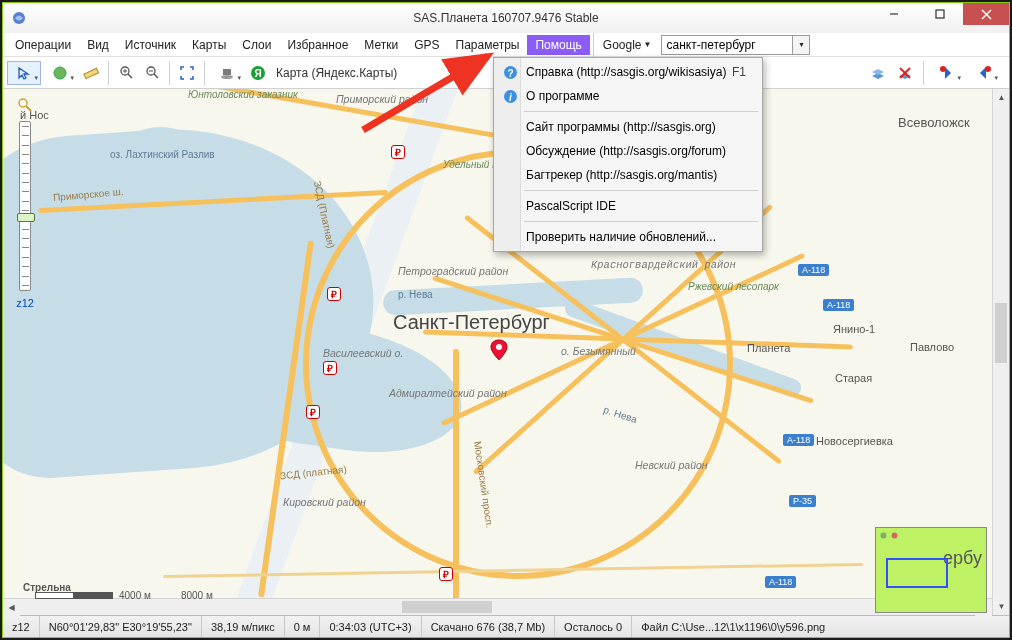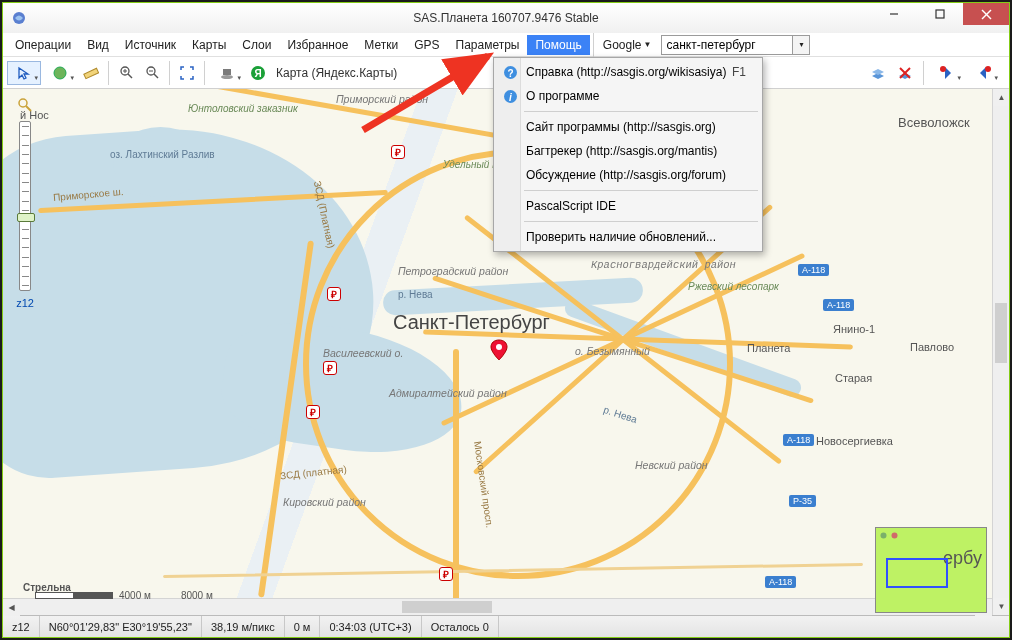--- a/index.html
+++ b/index.html
@@ -6,21 +6,21 @@
 body { background: #1a1a1a; display: flex; align-items: center; justify-content: center; height: 640px; }
 .window { width: 1008px; height: 636px; background: #fff; border: 1px solid #84cc16; position: relative; overflow: hidden; }
 .titlebar { height: 30px; background: linear-gradient(#fff, #f0f0f0); display: flex; align-items: center; padding-left: 8px; position: relative; }
 .titlebar .appicon { width: 16px; height: 16px; margin-right: 6px; }
 .titlebar .title { font-size: 12px; color: #333; position: absolute; left: 50%; transform: translateX(-50%); }
 .winbtns { position: absolute; right: 0; top: 0; display: flex; }
 .winbtn { width: 46px; height: 22px; display: flex; align-items: center; justify-content: center; font-size: 12px; color: #333; }
 .winbtn.close { background: #c75050; color: #fff; width: 46px; }
 .menubar { height: 24px; background: #fff; border-bottom: 1px solid #e0e0e0; display: flex; align-items: center; padding-left: 4px; font-size: 12px; gap: 0; color: #222; }
 .menubar .mitem { padding: 3px 8px; cursor: default; }
-.menubar .mitem.active { background: #3b82f6; color: #fff; }
+.menubar .mitem.active { background: #8b5cf6; color: #fff; }
 .menubar .searchprov { padding: 3px 6px; display: flex; align-items: center; gap: 2px; }
 .menubar .searchbox { margin-left: 4px; width: 132px; height: 20px; border: 1px solid #9b9b9b; font-size: 12px; padding: 0 4px; background: #fff; }
 .menubar .searchdrop { width: 17px; height: 20px; border: 1px solid #9b9b9b; border-left: none; background: #f4f4f4; display: flex; align-items: center; justify-content: center; font-size: 8px; }
 .toolbar { height: 32px; background: #fff; border-bottom: 1px solid #d0d0d0; display: flex; align-items: center; padding-left: 4px; gap: 2px; position: relative; }
 .tbtn { width: 24px; height: 24px; border: 1px solid transparent; display: flex; align-items: center; justify-content: center; font-size: 13px; }
 .tbtn.sel { border: 1px solid #9ab8e0; background: #e5f1ff; }
 .tbtn.drop { width: 34px; position: relative; }
 .tbtn .dd { position: absolute; right: 2px; bottom: 2px; font-size: 7px; color: #555; }
 .tsep { width: 1px; height: 24px; background: #d0d0d0; margin: 0 3px; }
 .maplabel { font-size: 12px; color: #333; padding-left: 4px; white-space: nowrap; }
@@ -233,35 +233,35 @@
       <div class="road-line" style="left:420px; top:248px; width:430px; transform:rotate(2deg);"></div>
       <div class="road-line" style="left:420px; top:248px; width:400px; transform:rotate(18deg);"></div>
       <div class="road-line" style="left:420px; top:248px; width:400px; transform:rotate(38deg);"></div>
       <div class="road-line" style="left:420px; top:248px; width:400px; transform:rotate(-25deg);"></div>
       <div class="road-line" style="left:420px; top:248px; width:400px; transform:rotate(-42deg);"></div>
       <div class="road-line thin" style="left:160px; top:480px; width:700px; transform:rotate(-1deg);"></div>
 
       <div class="mapcontent">
         <span class="mlabel city" style="left:390px; top:222px;">Санкт-Петербург</span>
         <span class="mlabel" style="left:8px; top:20px;padding-left:9px;">й Нос</span>
-        <span class="mlabel park" style="left:185px; top:14px;font-style:italic;">Юнтоловский заказник</span>
+        <span class="mlabel park" style="left:185px; top:0;font-style:italic;">Юнтоловский заказник</span>
         <span class="mlabel" style="left:107px; top:60px; font-size:10px; color:#5f7b95;">оз. Лахтинский Разлив</span>
         <span class="mlabel road" style="left:50px; top:100px; transform:rotate(-5deg);">Приморское ш.</span>
         <span class="mlabel dist" style="left:333px; top:4px;">Приморский район</span>
         <span class="mlabel park" style="left:440px; top:70px;">Удельный парк</span>
         <span class="mlabel park" style="left:556px; top:18px;">Муринский парк</span>
         <span class="mlabel road" style="left:287px; top:120px; transform:rotate(78deg);">ЗСД (Платная)</span>
         <span class="mlabel road" style="left:277px; top:378px; transform:rotate(-6deg);">ЗСД (платная)</span>
         <span class="mlabel dist" style="left:395px; top:176px;">Петроградский район</span>
         <span class="mlabel dist" style="left:588px; top:170px;font-family:Liberation Mono, monospace;">Красногвардейский район</span>
         <span class="mlabel park" style="left:685px; top:192px;">Ржевский лесопарк</span>
         <span class="mlabel" style="left:395px; top:200px; font-size:10px; color:#5f7b95;">р. Нева</span>
         <span class="mlabel" style="left:600px; top:320px; font-size:10px; color:#5f7b95; transform:rotate(18deg);">р. Нева</span>
         <span class="mlabel dist" style="left:320px; top:258px;">Василеевский о.</span>
-        <span class="mlabel dist" style="left:572px; top:256px;text-align:center;">о. Безымянный</span>
+        <span class="mlabel dist" style="left:558px; top:256px;text-align:center;">о. Безымянный</span>
         <span class="mlabel dist" style="left:386px; top:298px;">Адмиралтейский район</span>
         <span class="mlabel dist" style="left:632px; top:370px;">Невский район</span>
         <span class="mlabel dist" style="left:280px; top:407px;">Кировский район</span>
         <span class="mlabel road" style="left:437px; top:390px; transform:rotate(82deg);">Московский просп.</span>
         <span class="mlabel" style="left:20px; top:493px; font-size:10px;font-weight:bold;">Стрельна</span>
         <span class="mlabel" style="left:744px; top:253px; font-size:11px;">Планета</span>
         <span class="mlabel" style="left:832px; top:283px; font-size:11px;">Старая</span>
         <span class="mlabel" style="left:830px; top:234px; font-size:11px;">Янино-1</span>
         <span class="mlabel" style="left:907px; top:252px; font-size:11px;">Павлово</span>
         <span class="mlabel" style="left:813px; top:346px; font-size:11px;">Новосергиевка</span>
@@ -354,21 +354,23 @@
       </div>
     <div class="sbtn">▶</div>
   </div>
 
   <div class="statusbar">
     <div class="cell">z12</div>
     <div class="cell">N60°01'29,83" E30°19'55,23"</div>
     <div class="cell">38,19 м/пикс</div>
     <div class="cell">0 м</div>
     <div class="cell">0:34:03 (UTC+3)</div>
+    <div class="cell">Скачано 676 (38,7 Mb)</div>
     <div class="cell">Осталось 0</div>
+    <div class="cell" style="flex:1; border-right:none;">Файл C:\Use...12\1\x1196\0\y596.png</div>
   </div>
 
   <div class="dropdown" style="left:490px; top:54px;">
     <div class="iconcol-bg"></div>
     <div class="drow">
       <span class="icoslot">
           <svg width="15" height="15">
             <circle cx="7.5" cy="7.5" r="6.5" fill="#3f8fe0"></circle>
             <text x="7.5" y="11.5" text-anchor="middle" fill="#fff" font-size="10" font-weight="bold">?</text>
           </svg>
@@ -383,24 +385,24 @@
             <text x="7.5" y="11.5" text-anchor="middle" fill="#fff" font-size="10" font-weight="bold" font-style="italic">i</text>
           </svg>
         </span>
       <span>О программе</span>
     </div>
     <div class="dsep"></div>
     <div class="drow">
         <span>Сайт программы (http://sasgis.org)</span>
       </div>
     <div class="drow">
+        <span>Обсуждение (http://sasgis.org/forum)</span>
+      </div>
+    <div class="drow">
         <span>Багтрекер (http://sasgis.org/mantis)</span>
-      </div>
-    <div class="drow">
-        <span>Обсуждение (http://sasgis.org/forum)</span>
       </div>
     <div class="dsep"></div>
     <div class="drow">
         <span>PascalScript IDE</span>
       </div>
     <div class="dsep"></div>
     <div class="drow">
         <span>Проверить наличие обновлений...</span>
       </div>
   </div>

